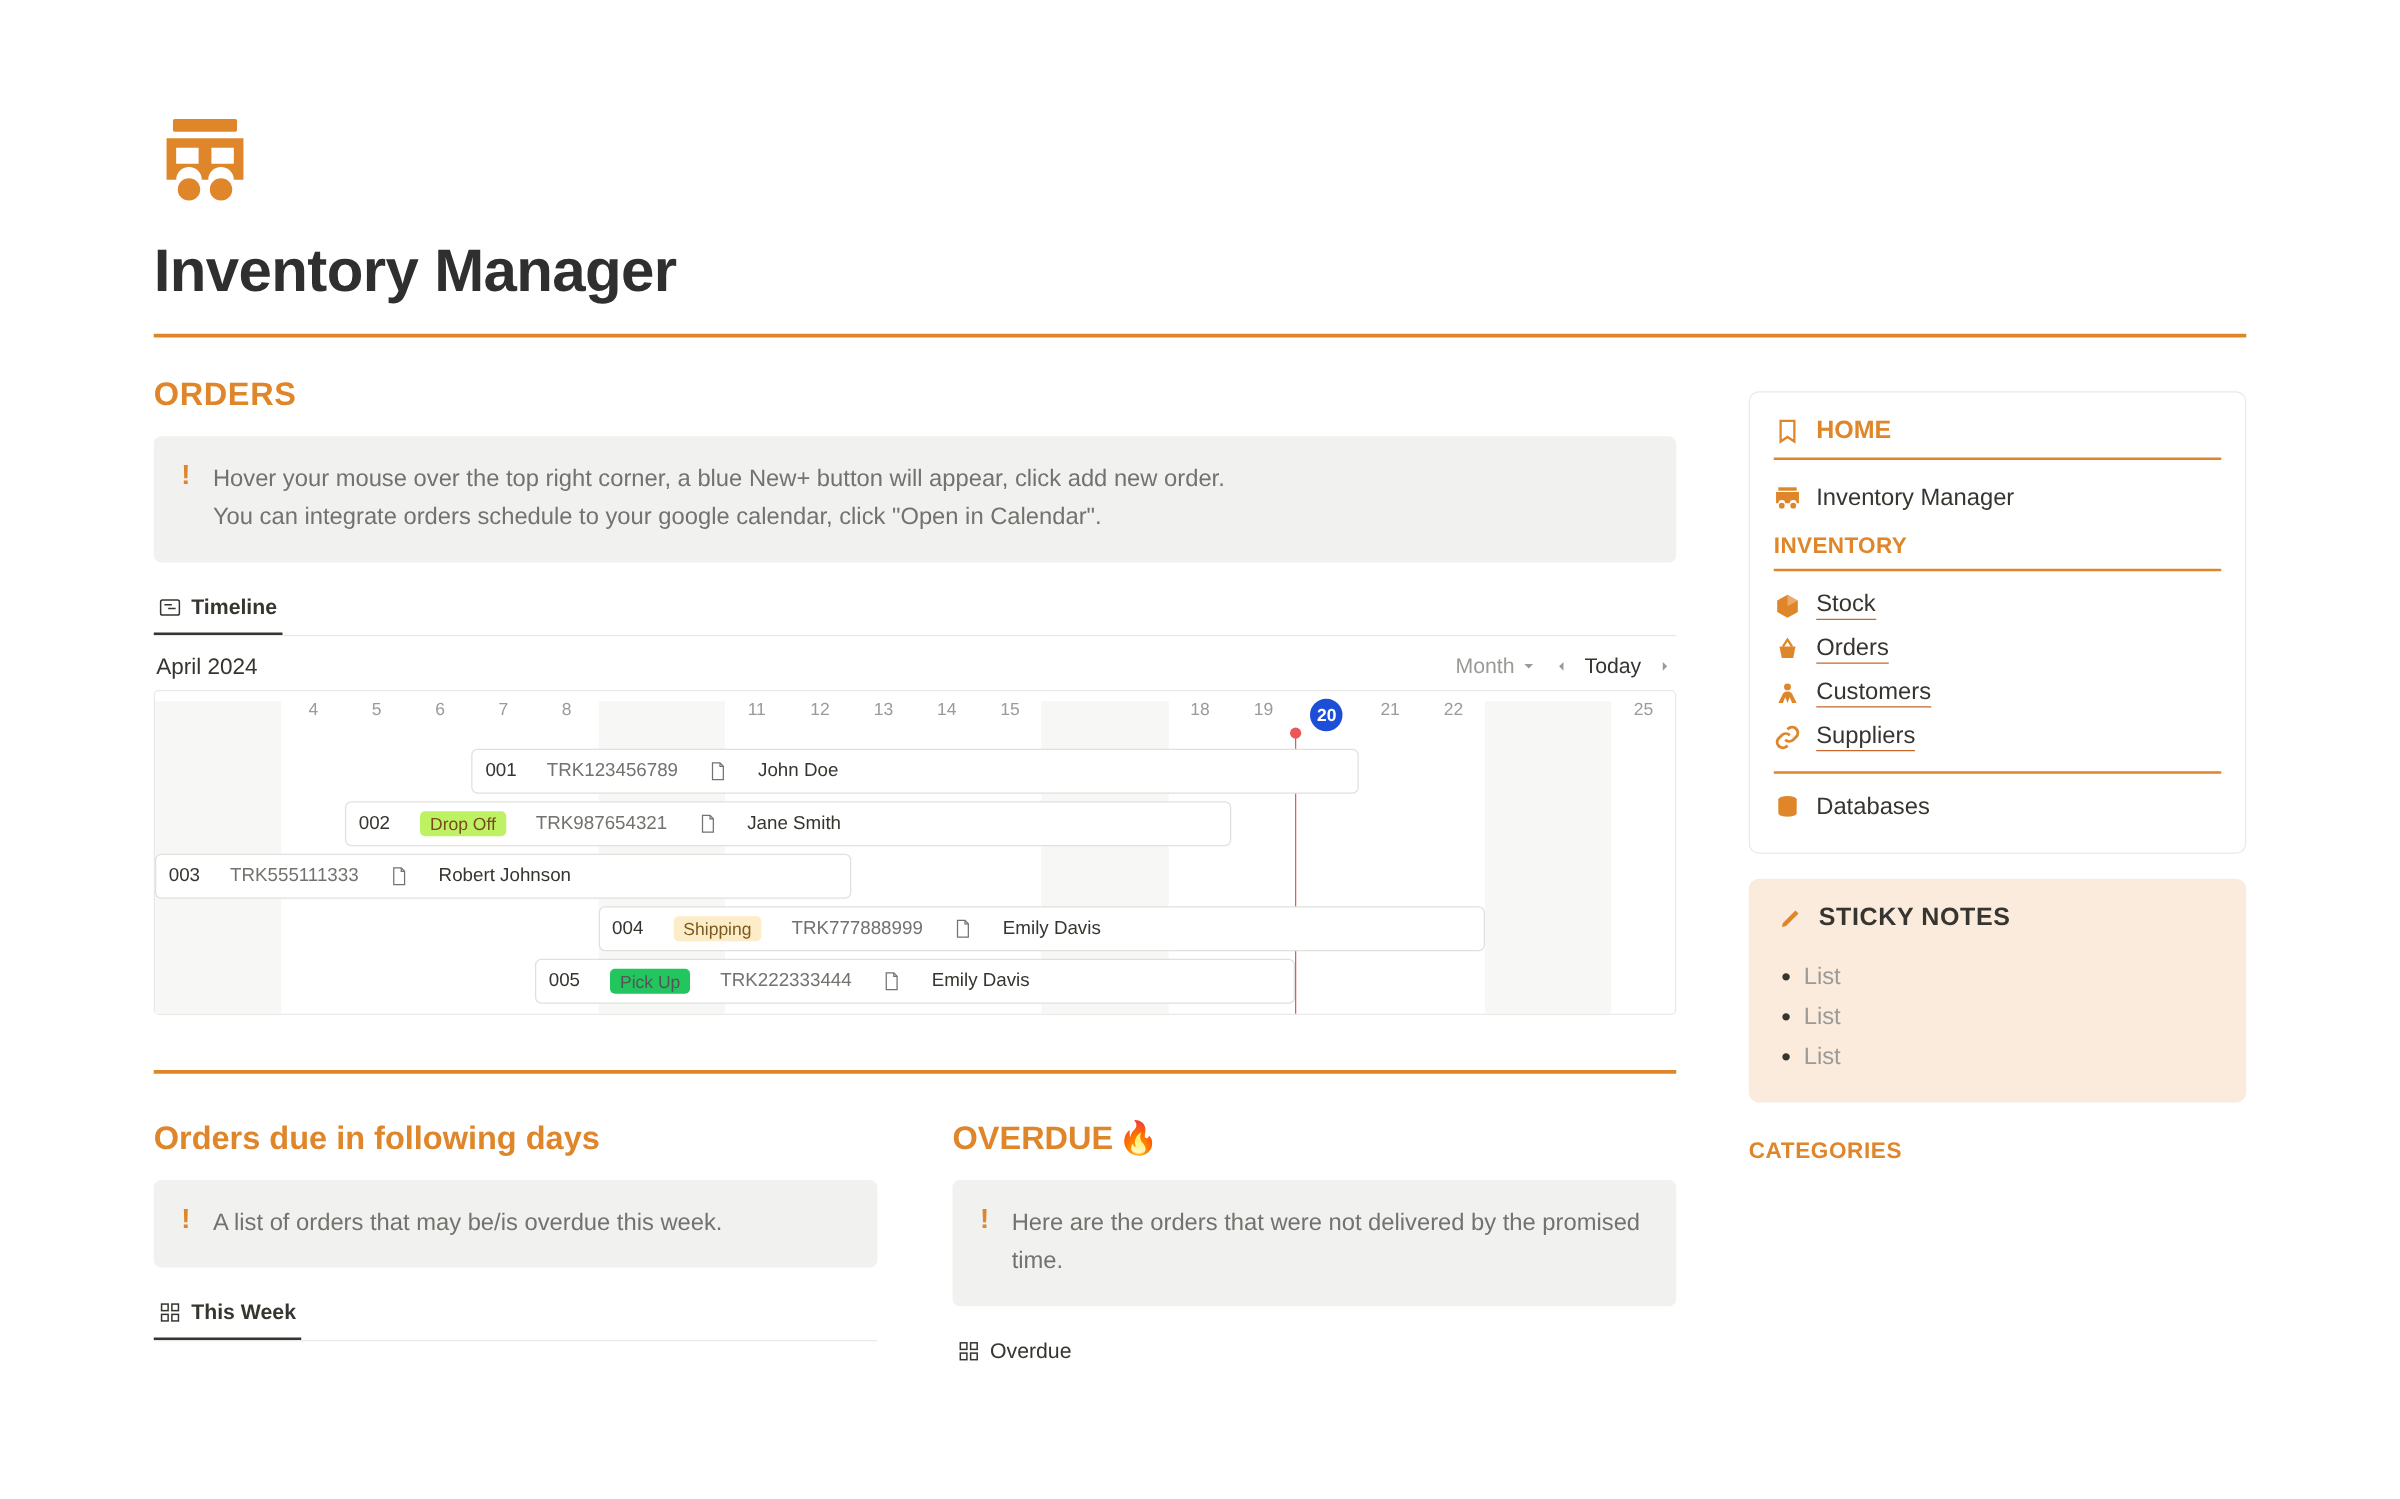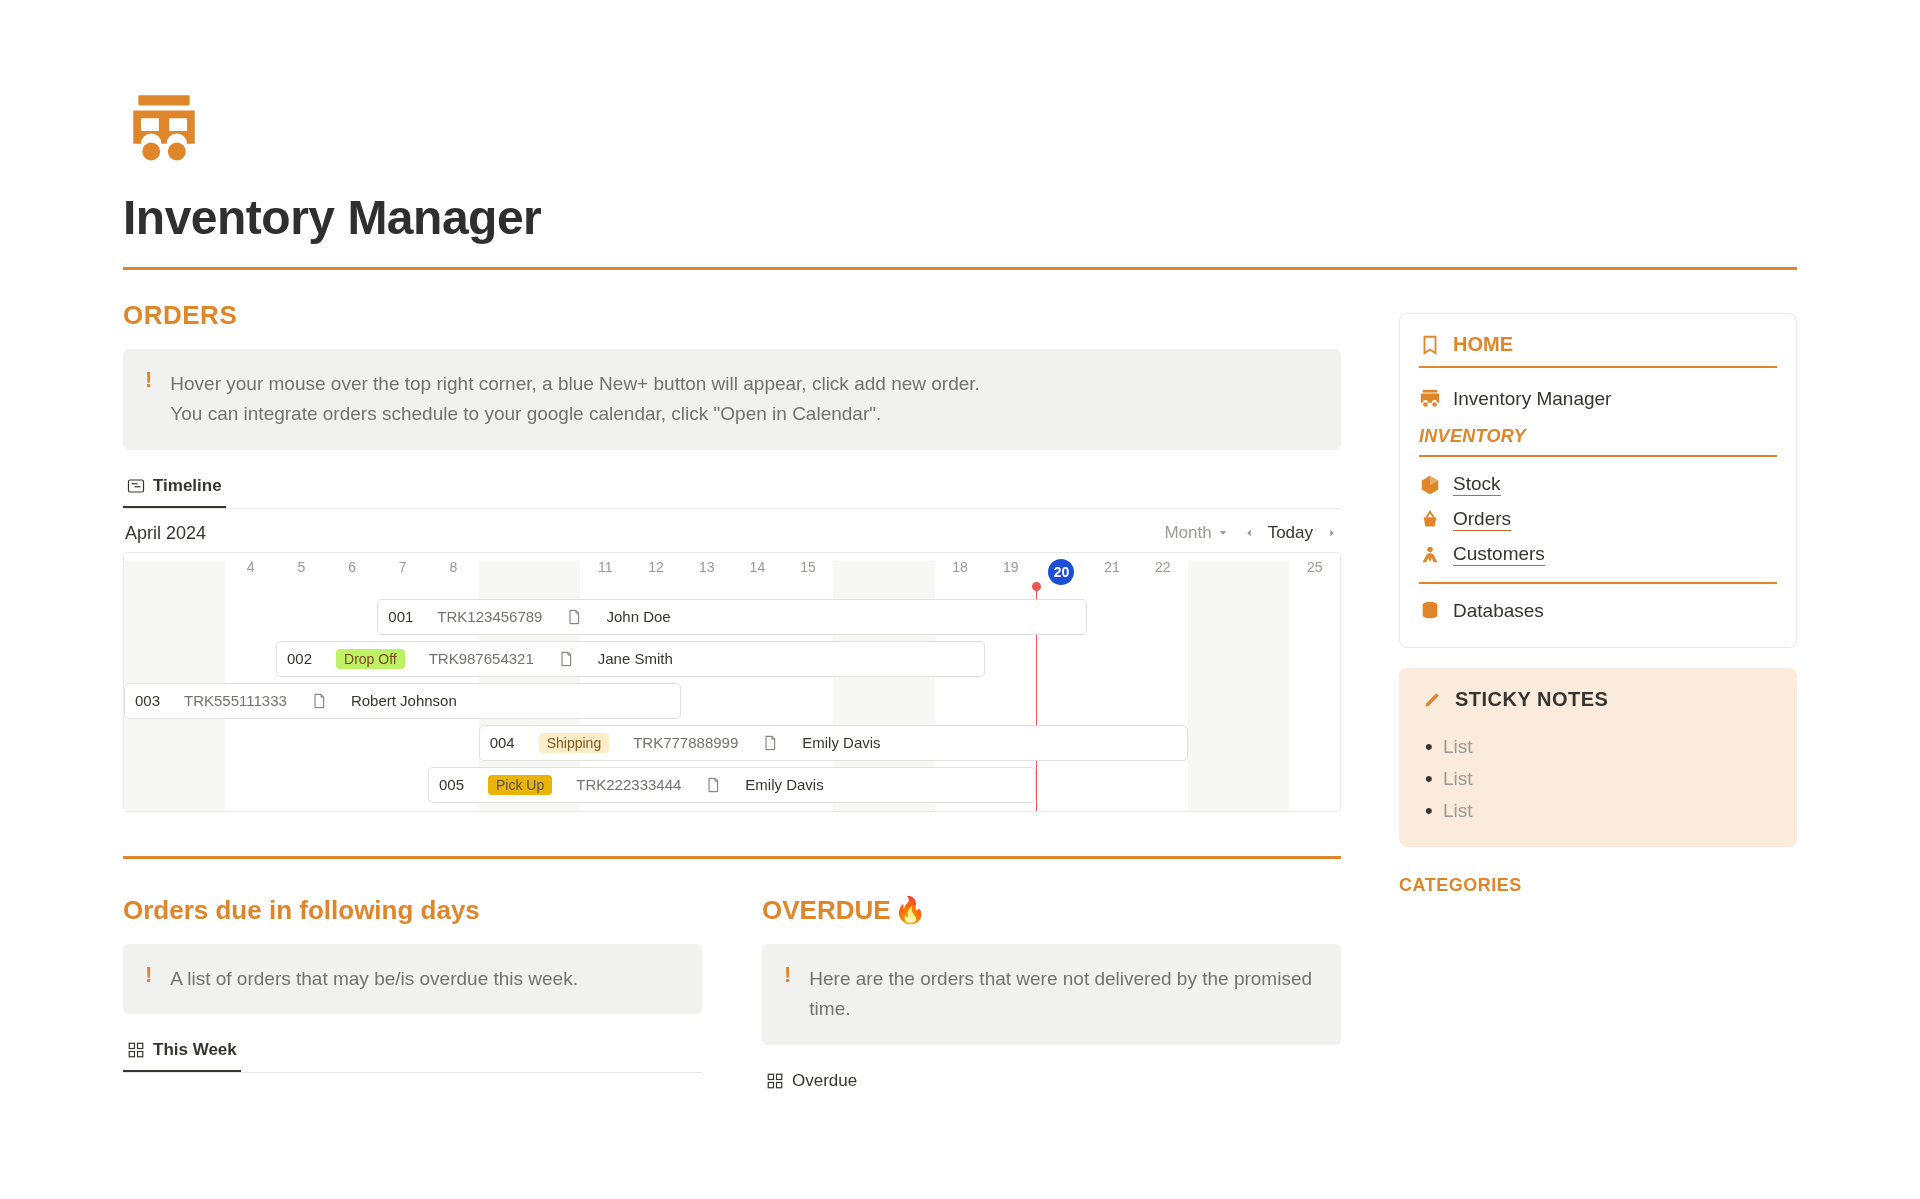--- a/index.html
+++ b/index.html
@@ -34,40 +34,40 @@
 .tl-day.today span { display: inline-flex; align-items: center; justify-content: center; width: 26px; height: 26px; background: #1d4ed8; color: #fff; border-radius: 50%; font-weight: 600; }
 .tl-body { position: relative; background: linear-gradient(to right, #f7f7f5 0, #f7f7f5 4.166%, transparent 4.166%, transparent 8.333%); height: 220px; }
 .weekend { position: absolute; top: -30px; bottom: 0; background: #f7f7f5; width: 8.333%; z-index: 0; }
 .now-line { position: absolute; top: -4px; bottom: 0; width: 1px; background: #eb5757; z-index: 2; }
 .now-line::before { content: ""; position: absolute; top: -5px; left: -4px; width: 9px; height: 9px; background: #eb5757; border-radius: 50%; }
 .bar { position: absolute; height: 36px; background: #fff; border: 1px solid #e0e0de; border-radius: 5px; display: flex; align-items: center; padding: 0 10px; gap: 24px; font-size: 15px; z-index: 3; white-space: nowrap; overflow: hidden; }
 .bar .id { font-weight: 500; }
 .bar .tag { padding: 2px 8px; border-radius: 4px; font-size: 14px; }
 .bar .tag.drop { background: #bef264; color: #7a4a1f; }
 .bar .tag.ship { background: #fdecc8; color: #7a5a1f; }
-.bar .tag.pick { background: #eab308; color: #555; }
+.bar .tag.pick { background: #22c55e; color: #555; }
 .bar .trk { color: #73726e; font-size: 15px; }
 .bar .doc { width: 16px; height: 16px; flex-shrink: 0; }
 .bar .name { color: #37352f; }
 
 .divider-orange { height: 3px; background: #e0862a; margin: 44px 0 36px; }
 
 .twocol { display: flex; gap: 60px; }
 .col { flex: 1; min-width: 0; }
 .sub-h { font-size: 26px; font-weight: 700; color: #e0862a; margin-bottom: 18px; display: flex; align-items: center; gap: 4px; }
 
 .card { border: 1px solid #e9e9e7; border-radius: 8px; padding: 19px; margin-bottom: 20px; margin-top: 13px; }
 .card-h { display: flex; align-items: center; gap: 12px; font-size: 20px; font-weight: 700; color: #e0862a; margin-bottom: 10px; }
 .card-h svg { width: 22px; height: 22px; fill: #e0862a; }
 .card-rule { height: 2px; background: #e0862a; margin-bottom: 14px; }
 .nav-item { display: flex; align-items: center; gap: 12px; padding: 6px 0; font-size: 19px; color: #37352f; cursor: pointer; }
 .nav-item .icn { width: 22px; height: 22px; display: flex; align-items: center; justify-content: center; }
 .nav-item .lbl { border-bottom: 1px solid #c8672b; }
 .nav-item.plain .lbl { border-bottom: none; }
-.sub-head { font-size: 18px; font-weight: 700; color: #e0862a; margin: 10px 0 8px; letter-spacing: 0.3px; font-style: italic; }
+.sub-head { font-size: 18px; font-weight: 700; color: #e0862a; margin: 10px 0 8px; letter-spacing: 0.3px; }
 .sub-rule { height: 2px; background: #e0862a; margin-bottom: 10px; }
 
 .sticky-card { background: #faebdd; border-radius: 8px; padding: 20px 24px; margin-bottom: 28px; }
 .sticky-h { display: flex; align-items: center; gap: 12px; font-size: 20px; font-weight: 700; letter-spacing: 0.5px; margin-bottom: 20px; }
 .sticky-h svg { width: 20px; height: 20px; fill: #e0862a; }
 .sticky-list { list-style: none; padding-left: 20px; }
 .sticky-list li { color: #9b9a97; font-size: 19px; padding: 5px 0; position: relative; }
 .sticky-list li::before { content: "•"; position: absolute; left: -18px; color: #37352f; font-size: 22px; line-height: 1; }
 
 .cat-h { font-size: 18px; font-weight: 700; color: #e0862a; letter-spacing: 0.5px; }
@@ -307,20 +307,29 @@
     </div>
     <div class="nav-item">
       <span class="icn">
             <svg viewBox="0 0 24 24" fill="#e0862a">
               <circle cx="12" cy="6" r="3"></circle>
               <path d="M12 10c-3 0-4 2-4 2l-4 8h4l2-5 2 5 2-5 2 5h4l-4-8s-1-2-4-2z"></path>
             </svg>
           </span>
       <span class="lbl">Customers</span>
     </div>
+    <div class="nav-item">
+      <span class="icn">
+            <svg viewBox="0 0 24 24" fill="none" stroke="#e0862a" stroke-width="2.5">
+              <path d="M10 14a5 5 0 0 0 7 0l3-3a5 5 0 0 0-7-7l-1 1"></path>
+              <path d="M14 10a5 5 0 0 0-7 0l-3 3a5 5 0 0 0 7 7l1-1"></path>
+            </svg>
+          </span>
+      <span class="lbl">Suppliers</span>
+    </div>
     <div class="sub-rule" style="margin-top:10px"></div>
     <div class="nav-item plain">
       <span class="icn">
             <svg viewBox="0 0 24 24" fill="#e0862a">
               <ellipse cx="12" cy="5" rx="8" ry="3"></ellipse>
               <path d="M4 5v6c0 1.7 3.6 3 8 3s8-1.3 8-3V5"></path>
               <path d="M4 11v6c0 1.7 3.6 3 8 3s8-1.3 8-3v-6"></path>
             </svg>
           </span>
       <span class="lbl">Databases</span>

